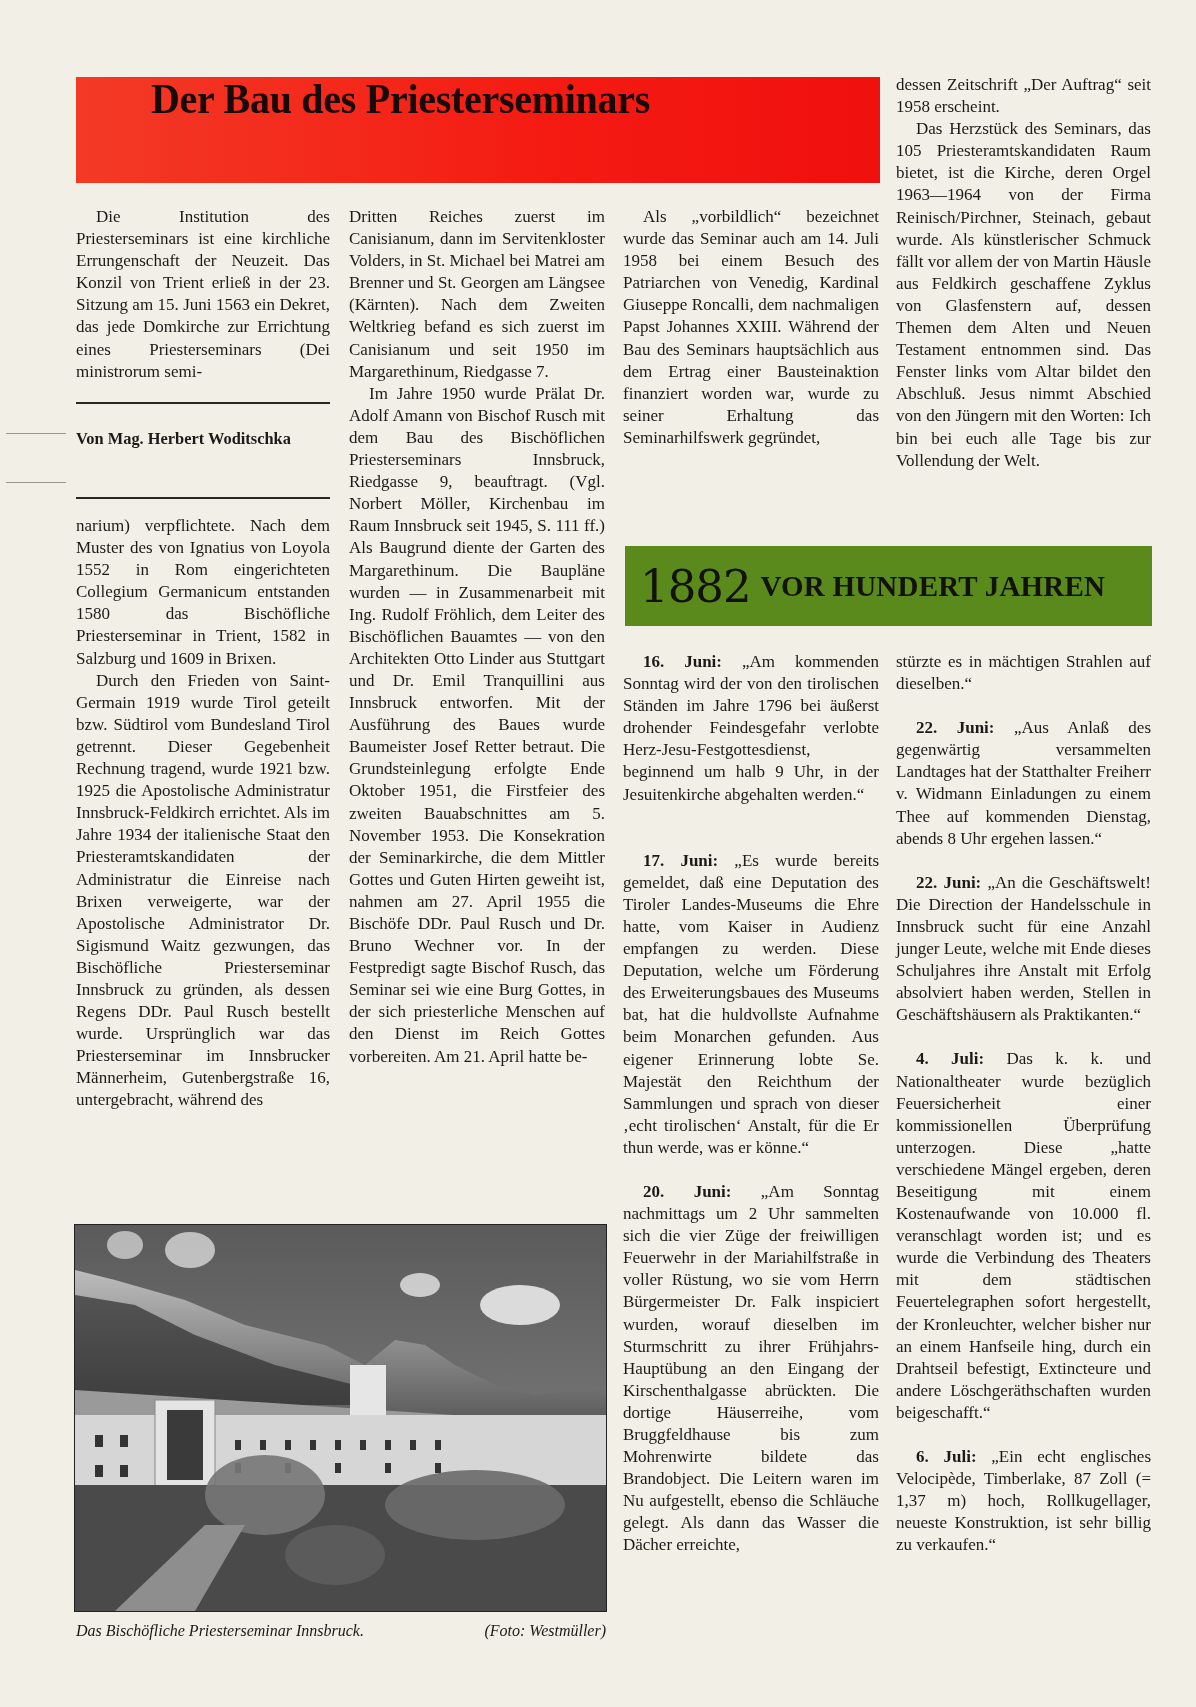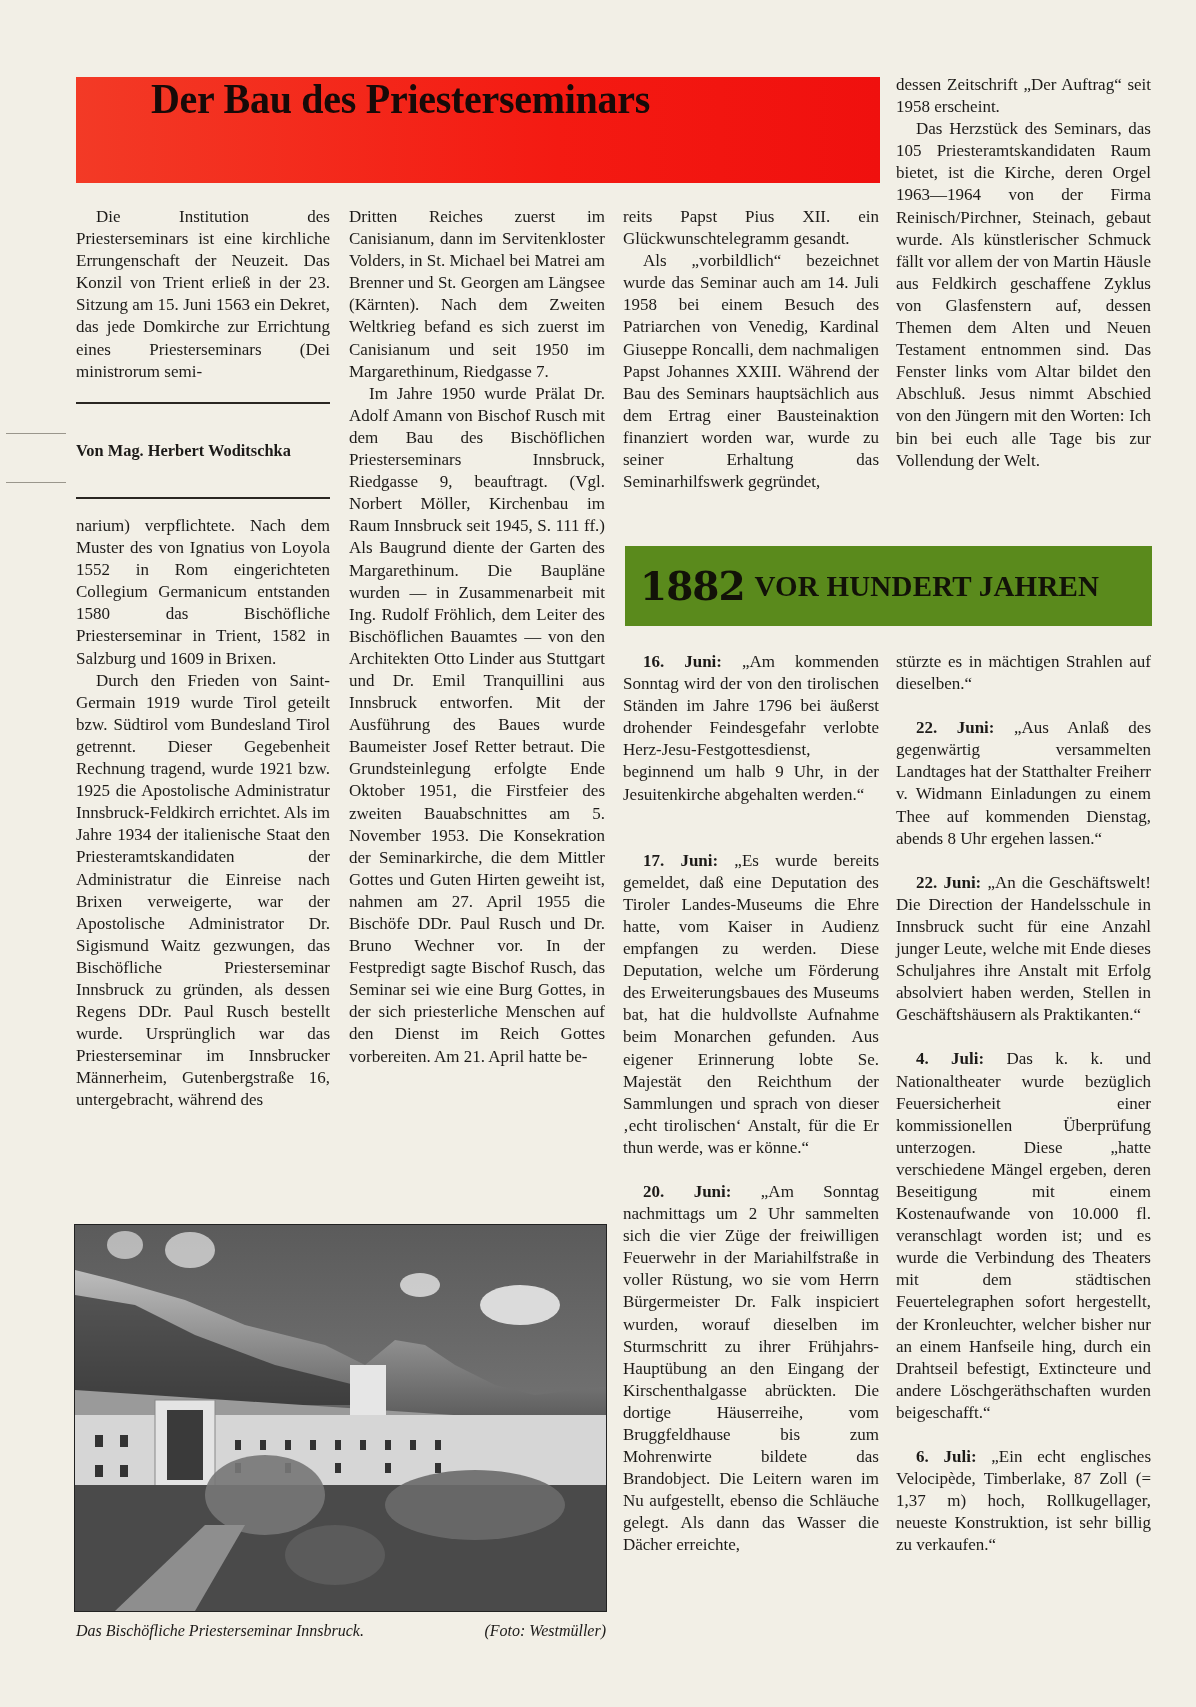--- a/index.html
+++ b/index.html
@@ -20,39 +20,39 @@
     margin: 0 0 0 75px; font-size: 43px; font-weight: bold; color: #170a08;
     letter-spacing: -0.3px; line-height: 1; transform: scaleX(0.93); transform-origin: left center;
     white-space: nowrap;
   }
   .banner-green {
     position: absolute; left: 625px; top: 546px; width: 527px; height: 80px;
     background: #5a8a1c;
     display: flex; align-items: center;
   }
   .banner-green .year {
-    margin-left: 15px; font-size: 39px; font-weight: bold; color: #121208;
+    margin-left: 15px; font-size: 45px; font-weight: normal; color: #121208;
     font-family: "DejaVu Serif", serif; letter-spacing: -1px; line-height: 1;
   }
   .banner-green .sub {
     margin-left: 10px; font-size: 29px; font-weight: bold; color: #121208;
     letter-spacing: 0.2px; line-height: 1; white-space: nowrap;
   }
   .col {
     position: absolute; font-size: 17px; line-height: 22.1px;
     text-align: justify; hyphens: none;
   }
   .col p { margin: 0; text-indent: 20px; }
   .col p.noindent { text-indent: 0; }
   .col .entry { margin-bottom: 22px; }
   .col .entry b { font-weight: bold; }
   .gap { height: 22px; }
   .rule { position: absolute; height: 2px; background: #2a2622; }
   .byline {
-    position: absolute; left: 76px; top: 440px; width: 254px;
+    position: absolute; left: 76px; top: 428px; width: 254px;
     font-weight: bold; font-size: 16.4px; line-height: 22px; white-space: nowrap;
   }
   .margin-mark { position: absolute; height: 1px; background: #9a968c; }
   .photo {
     position: absolute; left: 74px; top: 1224px; width: 531px; height: 386px;
     border: 1px solid #222; overflow: hidden; background: #6d6d6d;
   }
   .caption {
     position: absolute; left: 76px; top: 1620px; width: 530px;
     font-style: italic; font-size: 16px; line-height: 22px;
@@ -80,21 +80,20 @@
   <p class="noindent">narium) verpflichtete. Nach dem Muster des von Ignatius von Loyola 1552 in Rom eingerichteten Collegium Germanicum entstanden 1580 das Bischöfliche Priesterseminar in Trient, 1582 in Salzburg und 1609 in Brixen.</p>
   <p>Durch den Frieden von Saint-Germain 1919 wurde Tirol geteilt bzw. Südtirol vom Bundesland Tirol getrennt. Dieser Gegebenheit Rechnung tragend, wurde 1921 bzw. 1925 die Apostolische Administratur Innsbruck-Feldkirch errichtet. Als im Jahre 1934 der italienische Staat den Priesteramtskandidaten der Administratur die Einreise nach Brixen verweigerte, war der Apostolische Administrator Dr. Sigismund Waitz gezwungen, das Bischöfliche Priesterseminar Innsbruck zu gründen, als dessen Regens DDr. Paul Rusch bestellt wurde. Ursprünglich war das Priesterseminar im Innsbrucker Männerheim, Gutenbergstraße 16, untergebracht, während des</p>
 </div>
 
 <div class="col" style="left:349px; top:206px; width:256px;">
   <p class="noindent">Dritten Reiches zuerst im Canisianum, dann im Servitenkloster Volders, in St. Michael bei Matrei am Brenner und St. Georgen am Längsee (Kärnten). Nach dem Zweiten Weltkrieg befand es sich zuerst im Canisianum und seit 1950 im Margarethinum, Riedgasse 7.</p>
   <p>Im Jahre 1950 wurde Prälat Dr. Adolf Amann von Bischof Rusch mit dem Bau des Bischöflichen Priesterseminars Innsbruck, Riedgasse 9, beauftragt. (Vgl. Norbert Möller, Kirchenbau im Raum Innsbruck seit 1945, S. 111 ff.) Als Baugrund diente der Garten des Margarethinum. Die Baupläne wurden — in Zusammenarbeit mit Ing. Rudolf Fröhlich, dem Leiter des Bischöflichen Bauamtes — von den Architekten Otto Linder aus Stuttgart und Dr. Emil Tranquillini aus Innsbruck entworfen. Mit der Ausführung des Baues wurde Baumeister Josef Retter betraut. Die Grundsteinlegung erfolgte Ende Oktober 1951, die Firstfeier des zweiten Bauabschnittes am 5. November 1953. Die Konsekration der Seminarkirche, die dem Mittler Gottes und Guten Hirten geweiht ist, nahmen am 27. April 1955 die Bischöfe DDr. Paul Rusch und Dr. Bruno Wechner vor. In der Festpredigt sagte Bischof Rusch, das Seminar sei wie eine Burg Gottes, in der sich priesterliche Menschen auf den Dienst im Reich Gottes vorbereiten. Am 21. April hatte be-</p>
 </div>
 
 <div class="col" style="left:623px; top:206px; width:256px;">
-  <p class="noindent">reits Papst Pius XII. ein Glückwunschtelegramm gesandt.</p>
   <p>Als „vorbildlich“ bezeichnet wurde das Seminar auch am 14. Juli 1958 bei einem Besuch des Patriarchen von Venedig, Kardinal Giuseppe Roncalli, dem nachmaligen Papst Johannes XXIII. Während der Bau des Seminars hauptsächlich aus dem Ertrag einer Bausteinaktion finanziert worden war, wurde zu seiner Erhaltung das Seminarhilfswerk gegründet,</p>
 </div>
 
 <div class="col" style="left:896px; top:74px; width:255px;">
   <p class="noindent">dessen Zeitschrift „Der Auftrag“ seit 1958 erscheint.</p>
   <p>Das Herzstück des Seminars, das 105 Priesteramtskandidaten Raum bietet, ist die Kirche, deren Orgel 1963—1964 von der Firma Reinisch/Pirchner, Steinach, gebaut wurde. Als künstlerischer Schmuck fällt vor allem der von Martin Häusle aus Feldkirch geschaffene Zyklus von Glasfenstern auf, dessen Themen dem Alten und Neuen Testament entnommen sind. Das Fenster links vom Altar bildet den Abschluß. Jesus nimmt Abschied von den Jüngern mit den Worten: Ich bin bei euch alle Tage bis zur Vollendung der Welt.</p>
 </div>
 
 <div class="photo">
   <svg width="531" height="386" viewBox="0 0 531 386">

